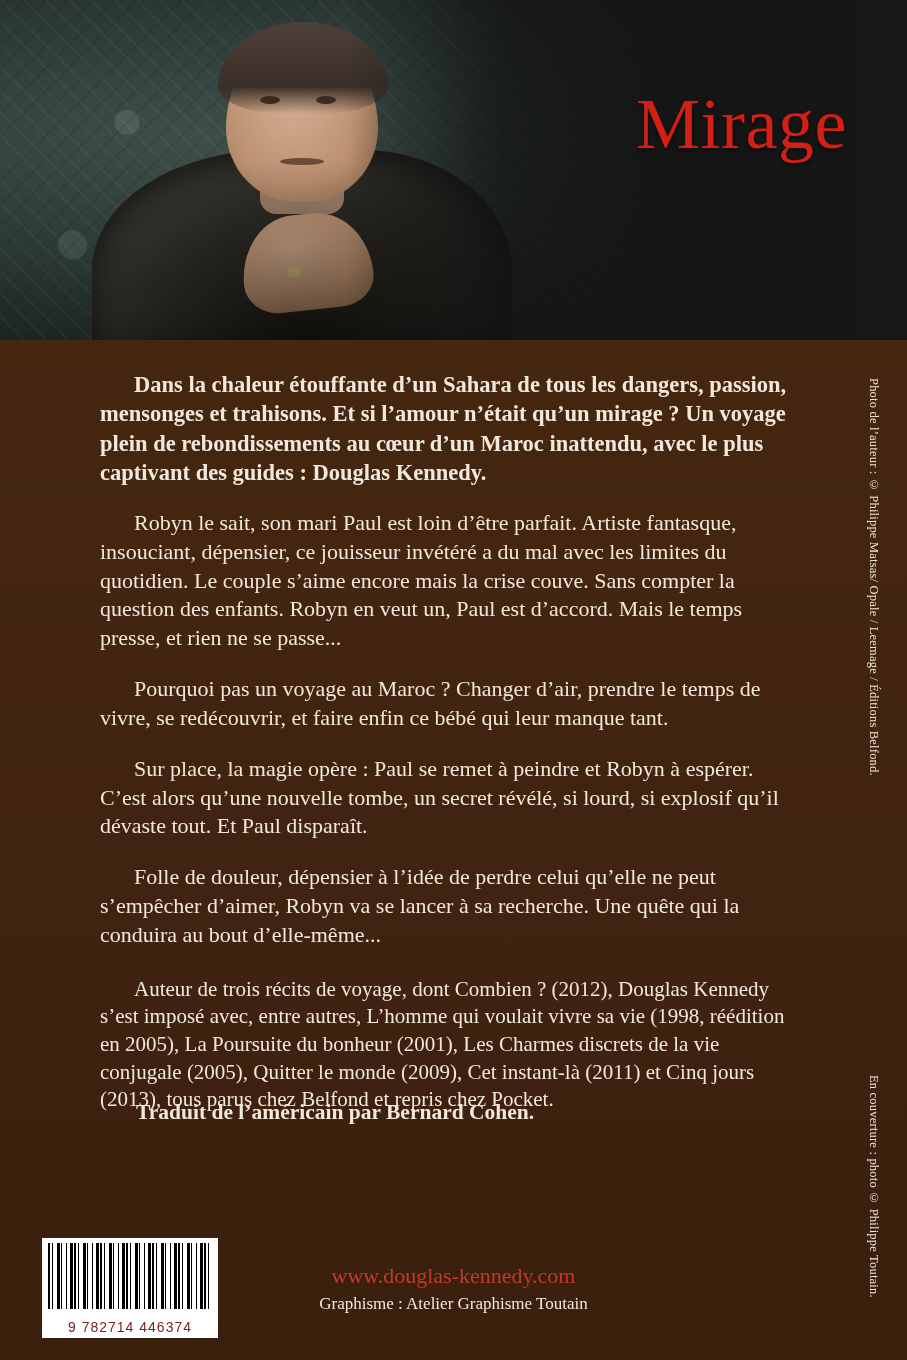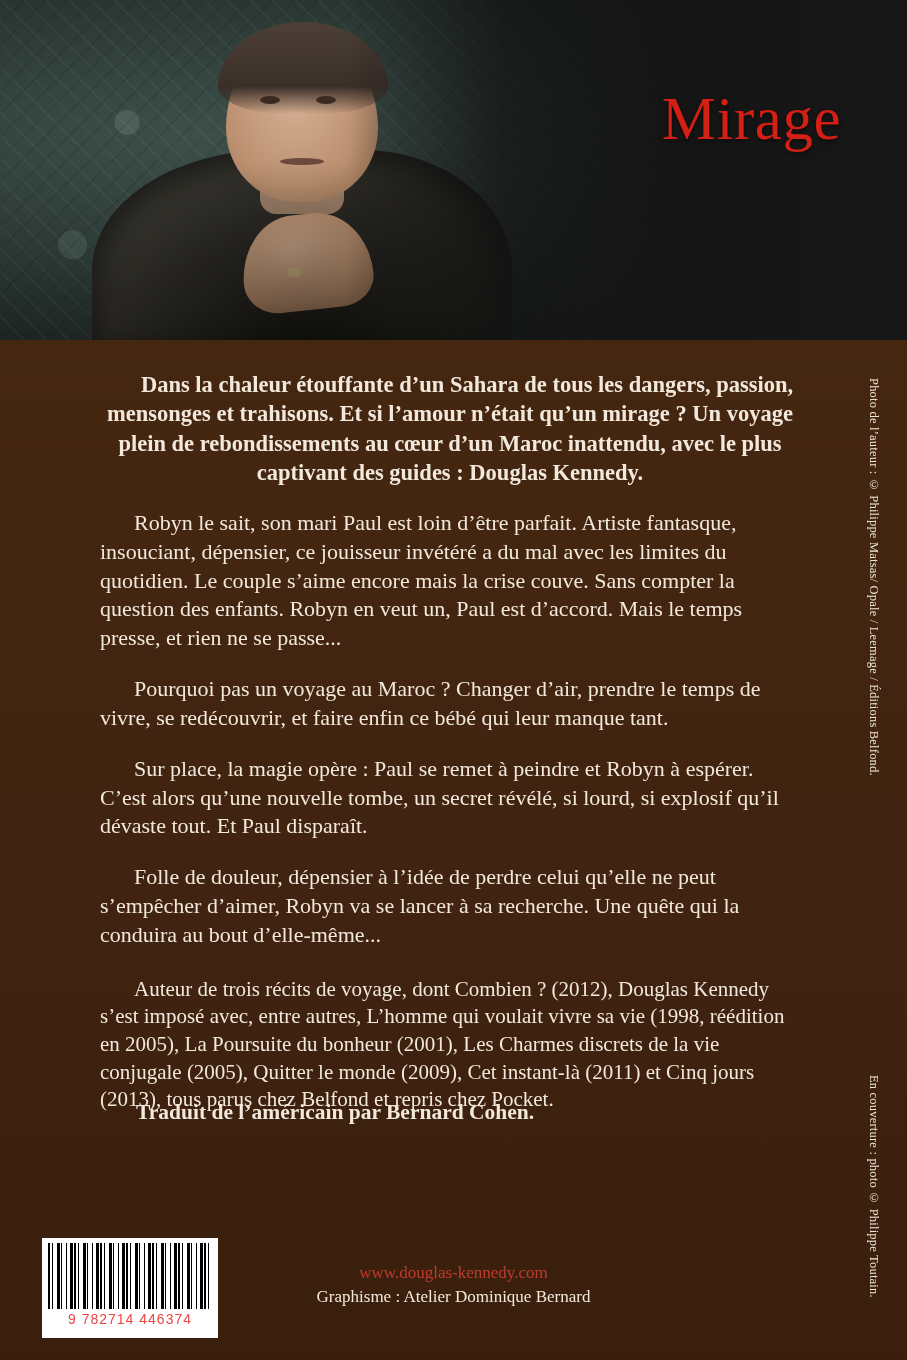--- a/index.html
+++ b/index.html
@@ -97,24 +97,24 @@
     position:absolute; left: 196px; top: 252px;
     width: 13px; height: 9px; background:#c8b27a; border-radius: 3px;
   }
   .fig-shadow {
     position:absolute; left: 0; bottom: 0; width: 420px; height: 200px;
     background: radial-gradient(ellipse at 50% 110%, rgba(0,0,0,0.55) 0%, rgba(0,0,0,0) 65%);
   }
 
   .book-title {
     position: absolute;
-    right: 66px;
+    right: 60px;
     top: 88px;
     color: #d31f14;
-    font-size: 61px;
+    font-size: 72px;
     line-height: 1;
     letter-spacing: 0.5px;
     font-family: "Liberation Serif", serif;
     text-shadow: 0 2px 4px rgba(0,0,0,0.6);
   }
 
   
   .body-area {
     position: absolute;
     left: 0; top: 340px;
@@ -129,21 +129,20 @@
     top: 30px;
     width: 700px;
     color: #f2e8dc;
   }
   .lead {
     font-weight: bold;
     font-size: 22.5px;
     line-height: 1.30;
     margin: 0 0 22px 0;
     text-indent: 34px;
-    text-align: center;
   }
   .para {
     font-size: 22px;
     line-height: 1.31;
     margin: 8px 0 22px 0;
     text-indent: 34px;
   }
   .bib {
     font-size: 21px;
     line-height: 1.32;
@@ -189,34 +188,34 @@
     background-image: repeating-linear-gradient(to right,
       #000 0 2px, #fff 2px 4px, #000 4px 5px, #fff 5px 9px,
       #000 9px 12px, #fff 12px 13px, #000 13px 14px, #fff 14px 18px,
       #000 18px 19px, #fff 19px 22px, #000 22px 25px, #fff 25px 26px);
   }
   .isbn-text {
     text-align: center;
     font-family: "Liberation Sans", sans-serif;
     font-size: 14px;
     letter-spacing: 1px;
-    color: #ef4444;
-    margin-top: 2px;
+    color: #7f1d1d;
+    margin-top: 10px;
   }
 
   .web-links {
     position: absolute;
     left: 0;
     top: 1262px;
     width: 907px;
     text-align: center;
   }
   .url-red {
     color: #c13a2c;
-    font-size: 17px;
+    font-size: 22px;
     line-height: 1.25;
     display: block;
     text-decoration: none;
   }
   .url-white {
     color: #f2e8dc;
     font-size: 22px;
     line-height: 1.35;
     display: block;
     text-decoration: none;
@@ -271,16 +270,16 @@
     <div class="vcredit cover">En couverture : photo © Philippe Toutain.</div>
   </div>
 
   <div class="barcode-box">
     <div class="bars"></div>
     <div class="isbn-text">9 782714 446374</div>
   </div>
 
   <div class="web-links">
     <a class="url-red" href="#">www.douglas-kennedy.com</a>
-    <span class="graphisme">Graphisme : Atelier Dominique Bernard</span>
+    <span class="graphisme">Graphisme : Atelier Graphisme Toutain</span>
   </div>
 
 </div>
 
 </body></html>

